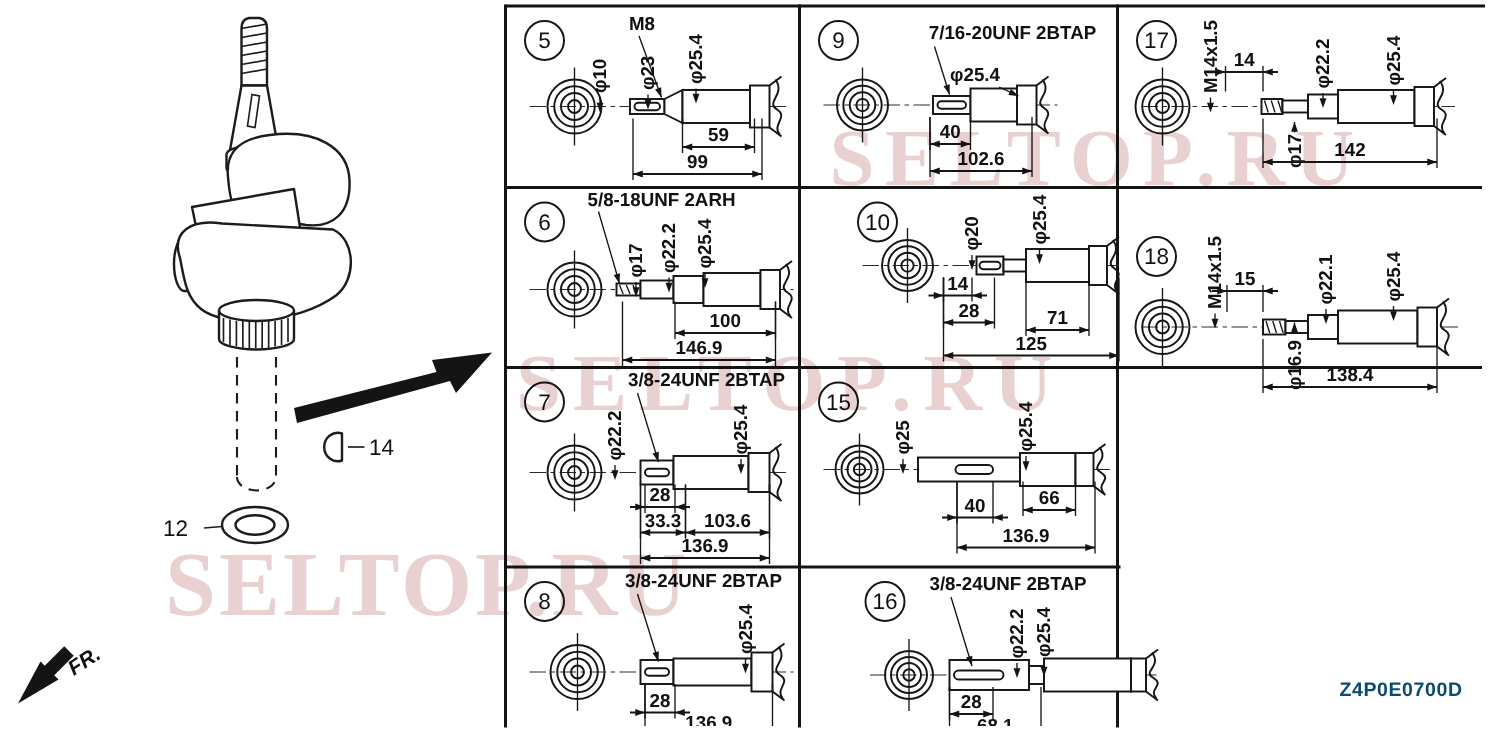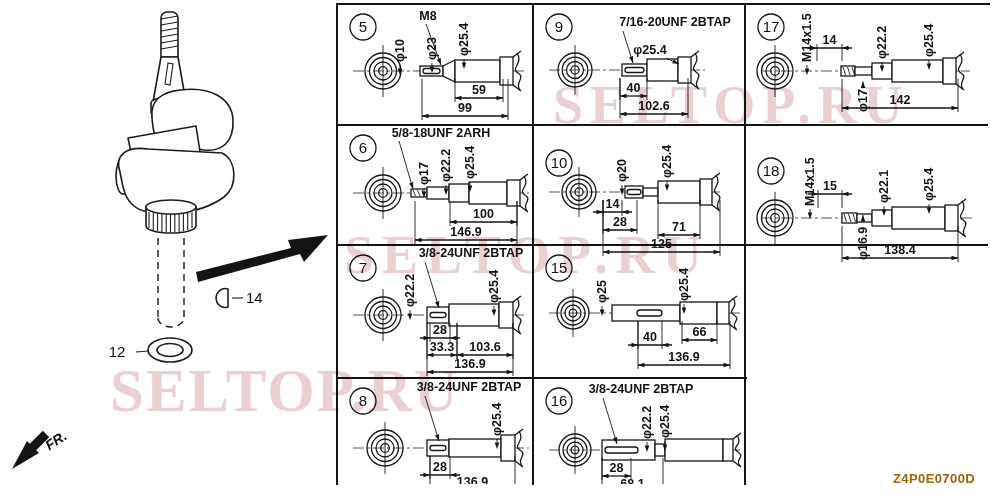--- a/index.html
+++ b/index.html
@@ -20,22 +20,22 @@
   .fig-th{fill:none;stroke:#1c1c1c;stroke-width:1.1;}
   .fig-dash{fill:none;stroke:#1c1c1c;stroke-width:1.4;stroke-dasharray:7 5;}
   .fig-label{font:15px "Liberation Sans",sans-serif;fill:#111;}
   .fr-label{font:italic bold 14px "Liberation Sans",sans-serif;fill:#111;}
   .wm{position:absolute;font-family:"Liberation Serif",serif;font-weight:bold;white-space:nowrap;
       color:rgba(203,146,146,0.42);mix-blend-mode:multiply;z-index:20;pointer-events:none;
       text-shadow:2px 2px 3px rgba(255,255,255,0.35);}
   .wm1{left:553px;top:74px;font-size:54px;letter-spacing:7px;}
   .wm2{left:344px;top:224px;font-size:54px;letter-spacing:8px;}
   .wm3{left:110px;top:356px;font-size:61px;letter-spacing:2px;}
-  .part-code{position:absolute;left:893px;top:471px;height:17px;overflow:hidden;
-             font:600 13px "Liberation Sans",sans-serif;color:#a16207;letter-spacing:0.4px;z-index:4;}
+  .part-code{position:absolute;left:893px;top:452px;height:17px;overflow:hidden;
+             font:600 13px "Liberation Sans",sans-serif;color:#0c4a6e;letter-spacing:0.4px;z-index:4;}
 </style>
 </head>
 <body>
 
 <div class="page" id="page">
 
   <svg class="figure" width="340" height="500" viewBox="0 0 340 500">
 
     <path class="fig-ln" d="M161,57 L161,19 Q161,13 166,12 L173,12 Q178,13 178,19 L178,57 Z"></path>
     <g class="fig-th">
@@ -275,21 +275,21 @@
           <polygon points="180,97 173.5,94.7 173.5,99.3"></polygon>
           <text class="t" x="146.5" y="93" text-anchor="middle">100</text>
           <line class="th" x1="78" y1="119" x2="78" y2="76"></line>
           <line class="th" x1="180" y1="119" x2="180" y2="76"></line>
           <line class="ln" x1="78" y1="115" x2="180" y2="115"></line>
           <polygon points="78,115 84.5,112.7 84.5,117.3"></polygon>
           <polygon points="180,115 173.5,112.7 173.5,117.3"></polygon>
           <text class="t" x="129" y="111" text-anchor="middle">146.9</text>
         </svg>
       </div>
-      <div class="cell" style="left: 533px; top: 140px; width: 188px; height: 120px;">
+      <div class="cell" style="left: 533px; top: 125px; width: 188px; height: 120px; padding-left: 26px;">
         <svg width="212" height="145" viewBox="0 0 212 145">
           <line class="cl" x1="16" y1="52" x2="193" y2="52"></line>
           <line class="th" x1="46" y1="27" x2="46" y2="77"></line>
           <circle class="ln" cx="46" cy="52" r="17.0"></circle>
           <circle class="ln" cx="46" cy="52" r="12.8"></circle>
           <circle class="ln" cx="46" cy="52" r="8.5"></circle>
           <circle class="ln" cx="46" cy="52" r="4.1"></circle>
           <rect class="lnw" x="92" y="46" width="18" height="12"></rect>
           <rect class="lnw" x="110" y="48" width="15" height="8"></rect>
           <rect class="lnw" x="125" y="41" width="42" height="22"></rect>
@@ -499,21 +499,21 @@
           <polygon points="113,97 119.5,94.7 119.5,99.3"></polygon>
           <text class="t" x="103" y="93" text-anchor="middle">28</text>
           <line class="th" x1="93" y1="116" x2="93" y2="78"></line>
           <line class="th" x1="178" y1="116" x2="178" y2="78"></line>
           <line class="ln" x1="93" y1="112" x2="178" y2="112"></line>
           <polygon points="93,112 99.5,109.7 99.5,114.3"></polygon>
           <polygon points="178,112 171.5,109.7 171.5,114.3"></polygon>
           <text class="t" x="135.5" y="108" text-anchor="middle">136.9</text>
         </svg>
       </div>
-      <div class="cell" style="left: 533px; top: 378px; width: 249px; height: 106px;">
+      <div class="cell" style="left: 564px; top: 378px; width: 249px; height: 106px;">
         <svg width="212" height="145" viewBox="0 0 212 145">
           <line class="cl" x1="16" y1="72" x2="208" y2="72"></line>
           <line class="th" x1="42" y1="48" x2="42" y2="96"></line>
           <circle class="ln" cx="42" cy="72" r="16.0"></circle>
           <circle class="ln" cx="42" cy="72" r="12.0"></circle>
           <circle class="ln" cx="42" cy="72" r="8.0"></circle>
           <circle class="ln" cx="42" cy="72" r="3.8"></circle>
           <rect class="lnw" x="69" y="62" width="53" height="20"></rect>
           <rect class="lnw" x="122" y="66" width="10" height="12"></rect>
           <rect class="lnw" x="132" y="61" width="58" height="22"></rect>

